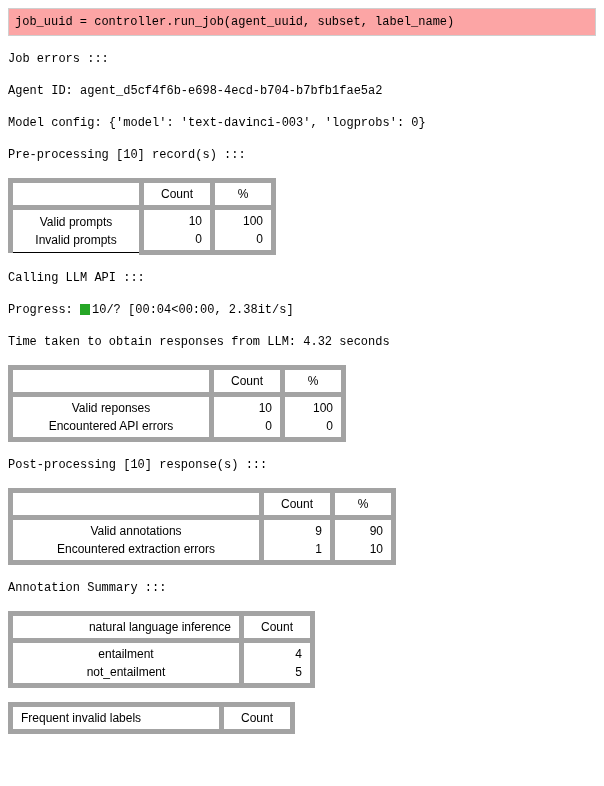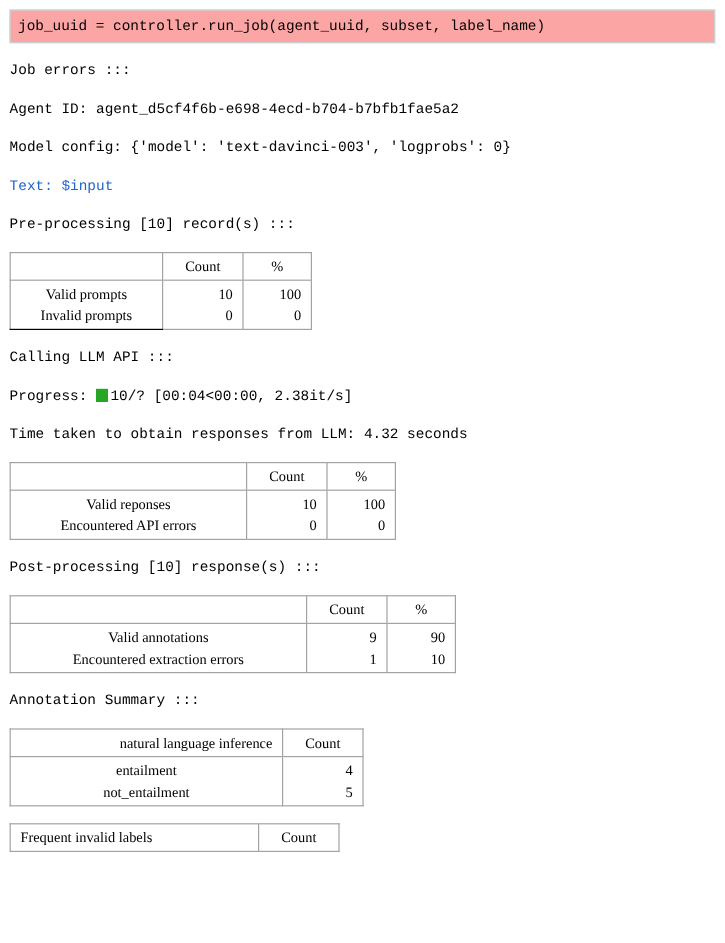--- a/index.html
+++ b/index.html
@@ -21,23 +21,23 @@
     white-space: pre;
   }
   .blue { color:#2266cc; }
   .section { white-space: pre; margin: 0 0 14px 0; }
   .wrap { white-space: pre-wrap; word-break: break-word; }
   table.tbl {
     border-collapse: collapse;
     margin: 4px 0 14px 0;
   }
   table.tbl th, table.tbl td {
-    border: 1px solid #a3a3a3;
+    border: 5px solid #a3a3a3;
     padding: 2px 8px;
-    font-family: Liberation Serif, serif;
+    font-family: Liberation Sans, sans-serif;
     font-size: 12px;
   }
   table.tbl th { font-weight: normal; text-align: center; }
   table.tbl td.lbl { text-align: center; }
   table.tbl td.num { text-align: right; }
   .progress-bar {
     display:inline-block;
     background:#26a626;
     width:10px;
     height:11px;
@@ -50,21 +50,20 @@
 
 <div class="code-cell"><span>job_uuid = controller.run_job(agent_uuid, subset, label_name)</span></div>
 
 <div class="section">Job errors :::</div>
 
 <div class="section"><span>Agent ID: </span><span>agent_d5cf4f6b-e698-4ecd-b704-b7bfb1fae5a2</span></div>
 
 <div class="section"><span>Model config: </span><span>{'model': 'text-davinci-003', 'logprobs': 0}</span></div>
 
 <div style="margin-bottom:14px;">
-  <div class="blue" style="margin-top:14px;">Text: $input</div>
 </div>
 
 <div class="section">Pre-processing [10] record(s) :::</div>
 <table class="tbl">
   <tbody>
       <tr>
     <th style="min-width:110px;"></th>
     <th style="min-width:50px;">Count</th>
     <th style="min-width:40px;">%</th>
   </tr>

